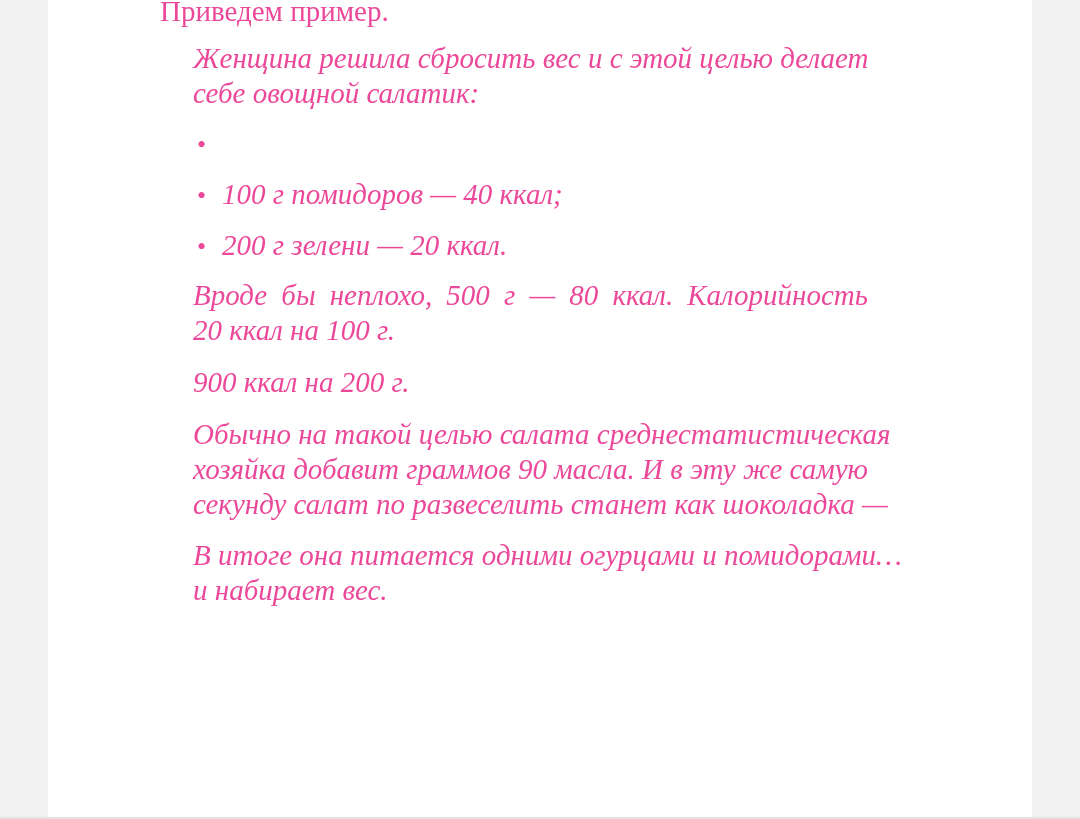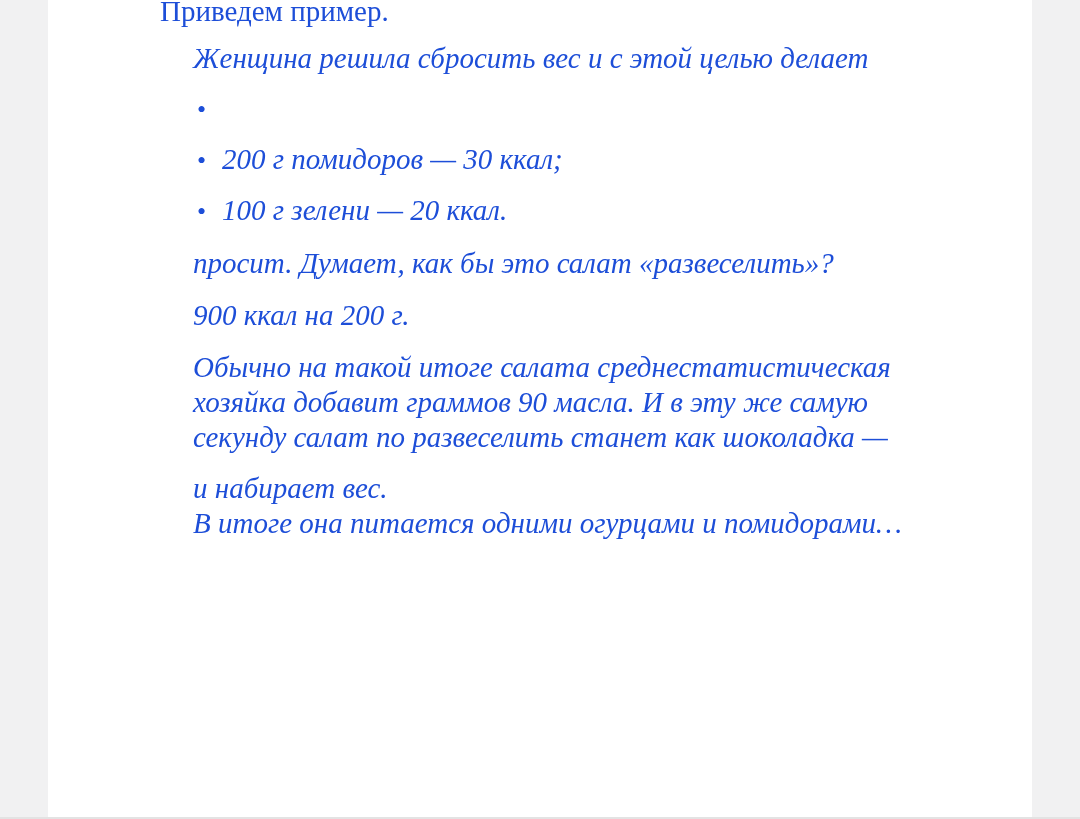--- a/index.html
+++ b/index.html
@@ -29,21 +29,21 @@
     top: 0;
     width: 984px;
     height: 819px;
     background: #ffffff;
   }
   .content {
     position: absolute;
     left: 112px;
     top: 0;
     width: 708px;
-    color: #1d4ed8;
+    color: #ec4899;
     font-size: 29px;
     line-height: 35px;
   }
   .para { margin: 0; padding: 0; }
   .intro {
     margin-top: -6px;
     font-style: normal;
     white-space: nowrap;
   }
   .quote {
@@ -97,54 +97,58 @@
 
   <div class="page">
     <div class="content">
 
       <p class="para intro">Приведем пример.</p>
 
       <div class="quote">
 
         <div class="para m12">
           <span class="line">Женщина решила сбросить вес и с этой целью делает</span>
+          <span class="line last">себе овощной салатик:</span>
         </div>
 
         <div class="para bullet m16">
           <span class="dot">•</span>
         </div>
 
         <div class="para bullet m15">
           <span class="dot">•</span>
-          <span class="btext">200 г помидоров — 30 ккал;</span>
+          <span class="btext">100 г помидоров — 40 ккал;</span>
         </div>
 
         <div class="para bullet m15">
           <span class="dot">•</span>
-          <span class="btext">100 г зелени — 20 ккал.</span>
+          <span class="btext">200 г зелени — 20 ккал.</span>
         </div>
 
+        <div class="para m14">
+          <span class="line">Вроде бы неплохо, 500 г — 80 ккал. Калорийность</span>
+          <span class="line last">20 ккал на 100 г.</span>
+        </div>
 
         <div class="para m17">
-          <span class="line last">просит. Думает, как бы это салат «развеселить»?</span>
         </div>
 
         <div class="para m17">
           <span class="line last">900 ккал на 200 г.</span>
         </div>
 
         <div class="para m17">
-          <span class="line">Обычно на такой итоге салата среднестатистическая</span>
+          <span class="line">Обычно на такой целью салата среднестатистическая</span>
           <span class="line">хозяйка добавит граммов 90 масла. И в эту же самую</span>
           <span class="line">секунду салат по развеселить станет как шоколадка —</span>
         </div>
 
         <div class="para m16">
+          <span class="line">В итоге она питается одними огурцами и помидорами…</span>
           <span class="line last">и набирает вес.</span>
-          <span class="line">В итоге она питается одними огурцами и помидорами…</span>
         </div>
 
       </div>
     </div>
   </div>
 
   <div class="margin-strip right"></div>
   <div class="bottom-edge"></div>
 </div>
 

